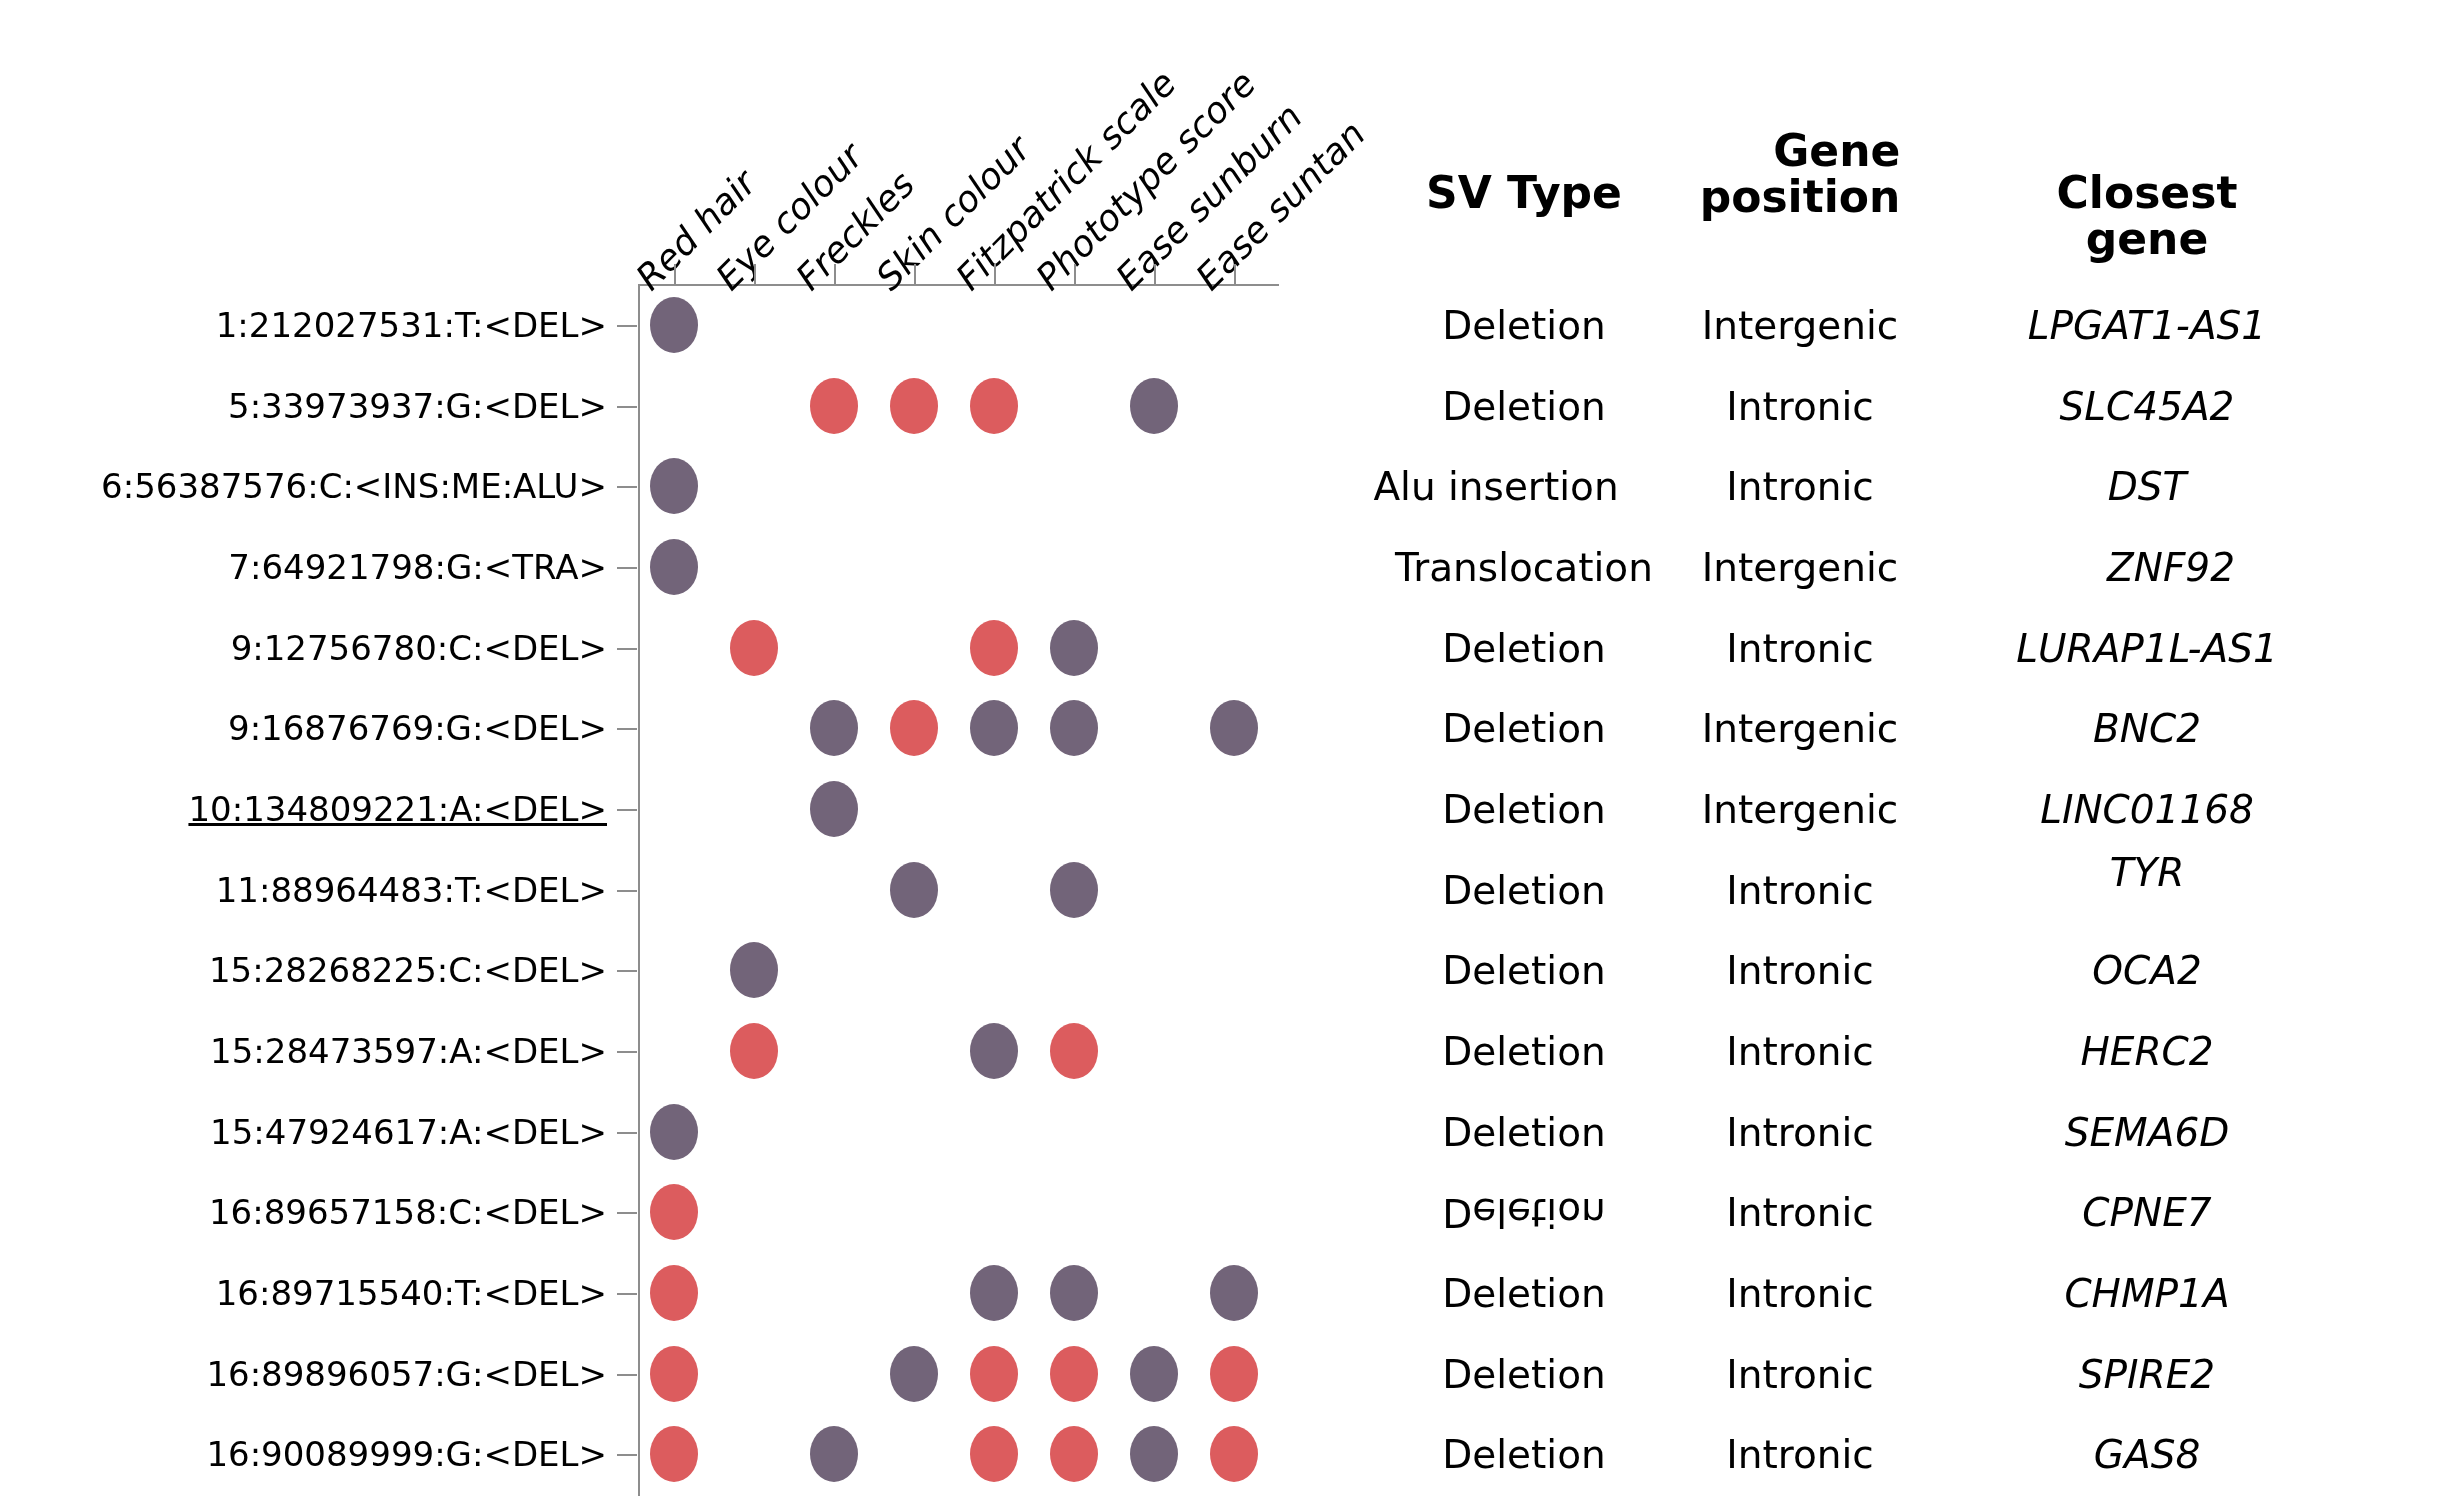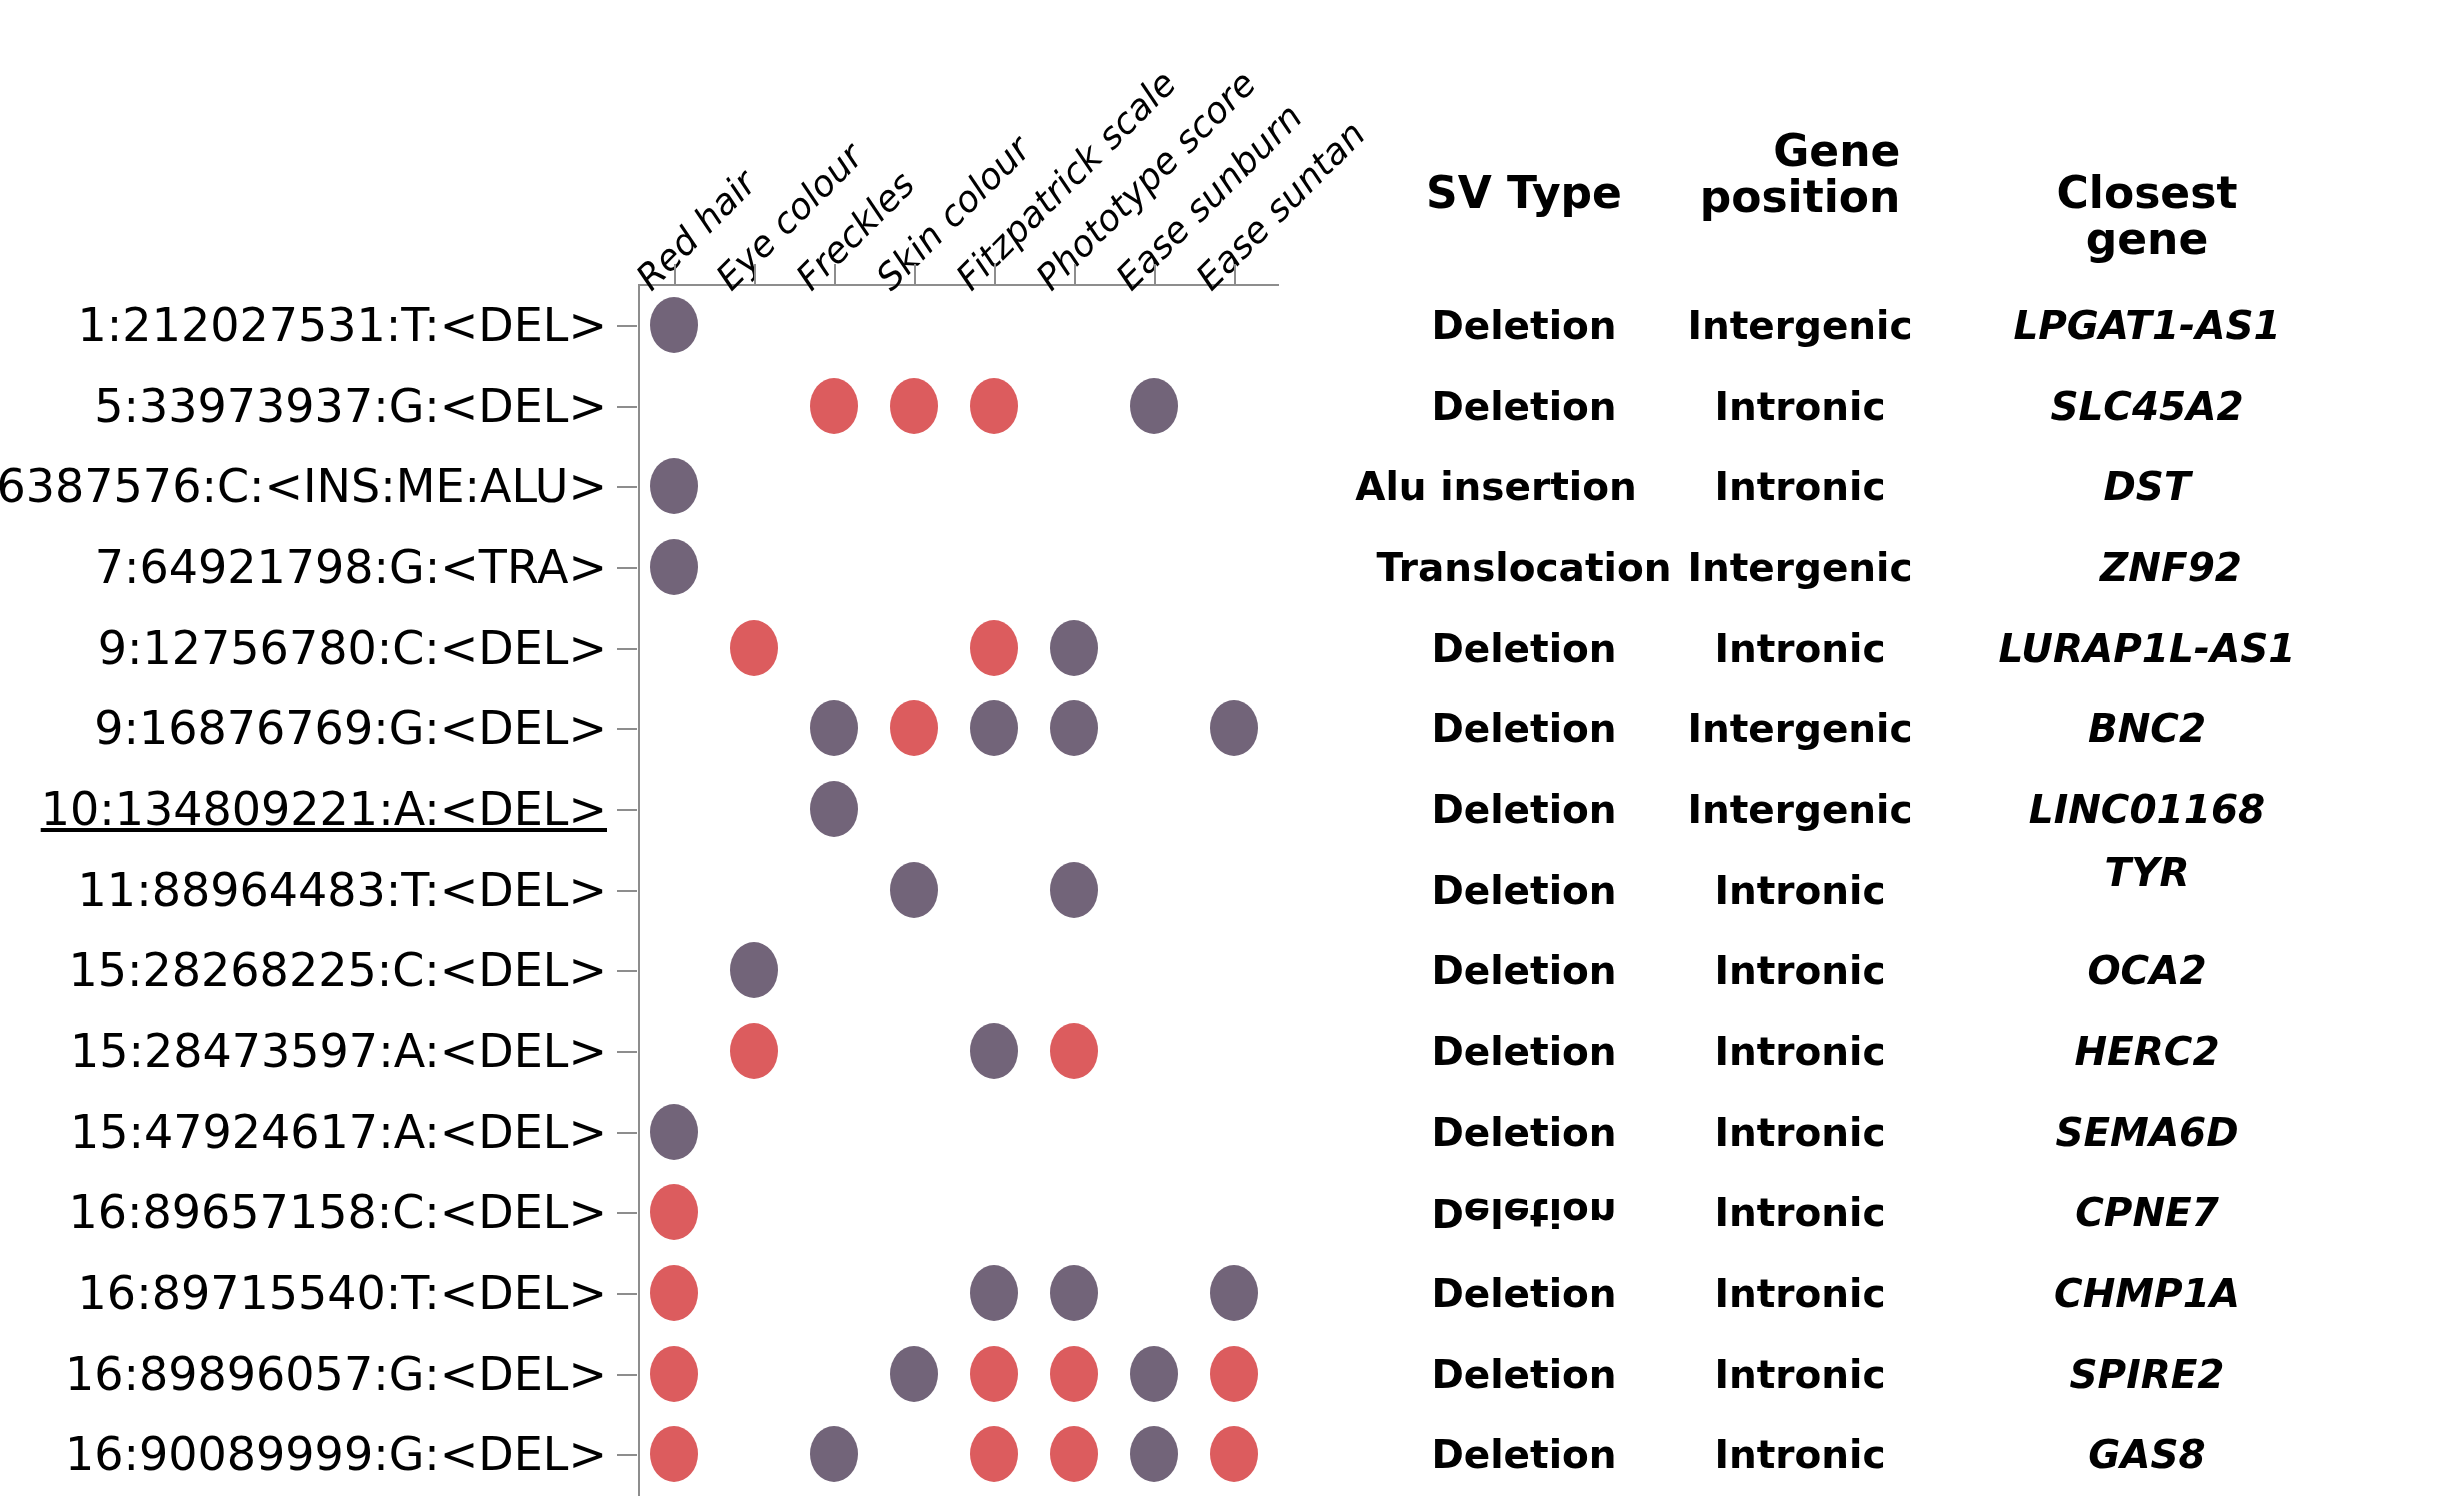--- a/index.html
+++ b/index.html
@@ -26,21 +26,21 @@
   .frame-left{position:absolute;left:638px;top:284px;width:2.3px;height:1212px;background:#8d8d8d;}
   .frame-top{position:absolute;left:638px;top:284px;width:641px;height:2.3px;background:#8d8d8d;}
   .tick-top{position:absolute;width:2.3px;height:20px;background:#8d8d8d;top:264px;}
   .tick-left{position:absolute;left:617px;width:20px;height:2.3px;background:#8d8d8d;}
 
   
   .rowlabel{
     position:absolute;
     right:1831px;            
     text-align:center;
-    font-size:46px;
+    font-size:34px;
     color:#000;
     white-space:nowrap;
     transform:translateY(-50%);
   }
 
   
   .dot{
     position:absolute;
     width:48px;height:56px;
     border-radius:50%;
@@ -58,21 +58,20 @@
     line-height:1.05;
     white-space:pre-line;
   }
   .cell{
     position:absolute;
     font-size:39px;
     color:#000;
     text-align:center;
     transform:translate(-50%,-50%);
     white-space:nowrap;
-    font-weight:bold;
   }
   .cell.gene{font-style:italic;}
   .cell.flipped{transform:translate(-50%,-50%) scaleY(-1);}
 </style>
 </head>
 <body>
 
 <div id="fig">
 
   <div class="frame-left"></div>

